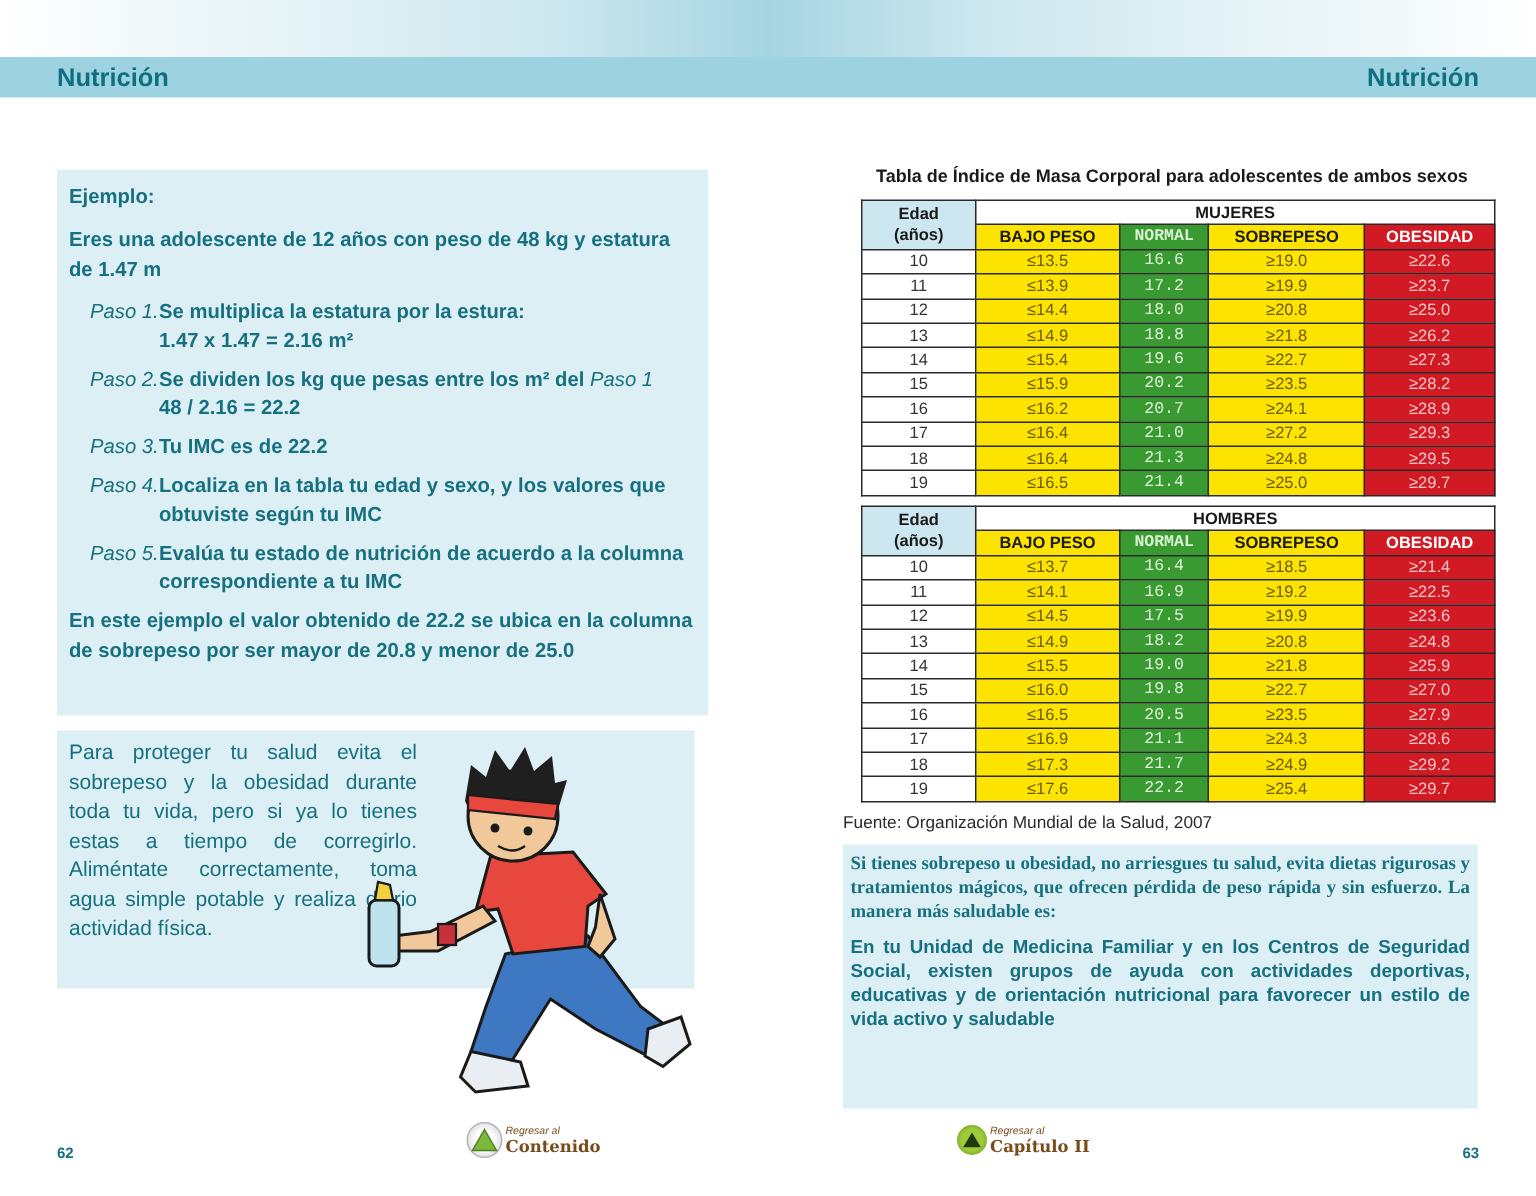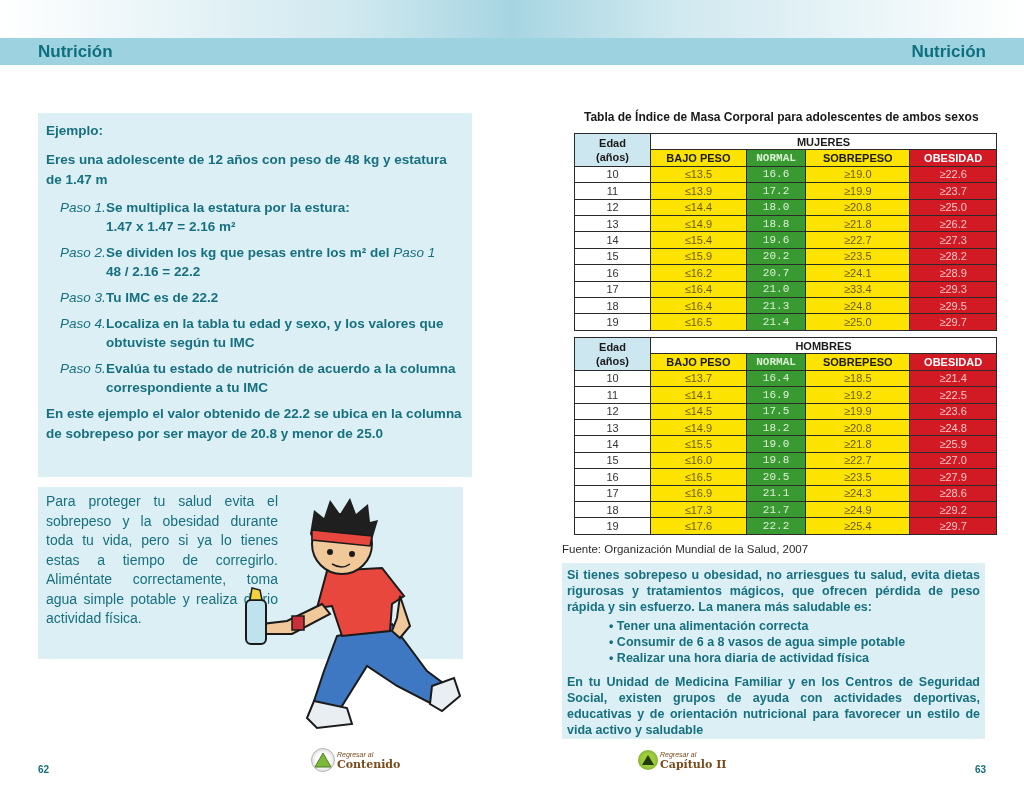--- a/index.html
+++ b/index.html
@@ -40,21 +40,21 @@
   table.imc th.c-bajo, table.imc th.c-sobre { color: #1a1a1a; font-weight: bold; }
   table.imc th.c-normal { color: #d9f0d2; font-weight: bold; }
   table.imc th.c-obes { color: #ffffff; font-weight: bold; }
   table.imc td.age { background: #fff; color: #333; }
   .t-mujeres { top: 133px; }
   .t-hombres { top: 337px; }
 
   .source { position: absolute; left: 562px; top: 543px; font-size: 11.5px; color: #2a2a2a; }
 
   .rec-panel { left: 562px; top: 563px; width: 423px; height: 176px; padding: 4px 5px; font-size: 12.5px; font-weight: bold; color: #17707f; }
-  .rec-panel .p1 { text-align: justify; line-height: 16px; }
+  .rec-panel .p1 { text-align: justify; line-height: 16px; font-family: Liberation Serif, serif; }
   .rec-panel ul { list-style: none; margin: 3px 0 6px 42px; line-height: 16px; }
   .rec-panel ul li::before { content: "• "; }
   .rec-panel .p2 { text-align: justify; line-height: 16px; margin-top: 8px; }
 
   .page-num { position: absolute; top: 764px; font-size: 10px; font-weight: bold; color: #17707f; }
   .page-num.left { left: 38px; }
   .page-num.right { left: 975px; }
 
   .nav-btn { position: absolute; display: flex; align-items: center; cursor: pointer; }
   .nav-btn .circle { width: 24px; height: 24px; border-radius: 50%; display: flex; align-items: center; justify-content: center; }
@@ -191,21 +191,21 @@
         <td class="age">16</td>
         <td class="c-bajo">≤16.2</td>
         <td class="c-normal">20.7</td>
         <td class="c-sobre">≥24.1</td>
         <td class="c-obes">≥28.9</td>
       </tr>
   <tr>
         <td class="age">17</td>
         <td class="c-bajo">≤16.4</td>
         <td class="c-normal">21.0</td>
-        <td class="c-sobre">≥33.4</td>
+        <td class="c-sobre">≥27.2</td>
         <td class="c-obes">≥29.3</td>
       </tr>
   <tr>
         <td class="age">18</td>
         <td class="c-bajo">≤16.4</td>
         <td class="c-normal">21.3</td>
         <td class="c-sobre">≥24.8</td>
         <td class="c-obes">≥29.5</td>
       </tr>
   <tr>
@@ -300,25 +300,20 @@
         <td class="c-sobre">≥25.4</td>
         <td class="c-obes">≥29.7</td>
       </tr>
 </tbody>
   </table>
 
 <div class="source">Fuente: Organización Mundial de la Salud, 2007</div>
 
 <div class="panel rec-panel">
   <div class="p1">Si tienes sobrepeso u obesidad, no arriesgues tu salud, evita dietas rigurosas y tratamientos mágicos, que ofrecen pérdida de peso rápida y sin esfuerzo. La manera más saludable es:</div>
-  <ul>
-    <li>Tener una alimentación correcta</li>
-    <li>Consumir de 6 a 8 vasos de agua simple potable</li>
-    <li>Realizar una hora diaria de actividad física</li>
-  </ul>
   <div class="p2">En tu Unidad de Medicina Familiar y en los Centros de Seguridad Social, existen grupos de ayuda con actividades deportivas, educativas y de orientación nutricional para favorecer un estilo de vida activo y saludable</div>
 </div>
 
 <div class="page-num left">62</div>
 <div class="page-num right">63</div>
 
 <div class="nav-btn nav-contenido">
   <span class="circle">
     <svg width="18" height="16" viewBox="0 0 18 16">
         <polygon points="9,1 17,15 1,15" fill="#7cb83a" stroke="#4f7f1f" stroke-width="1"></polygon>

